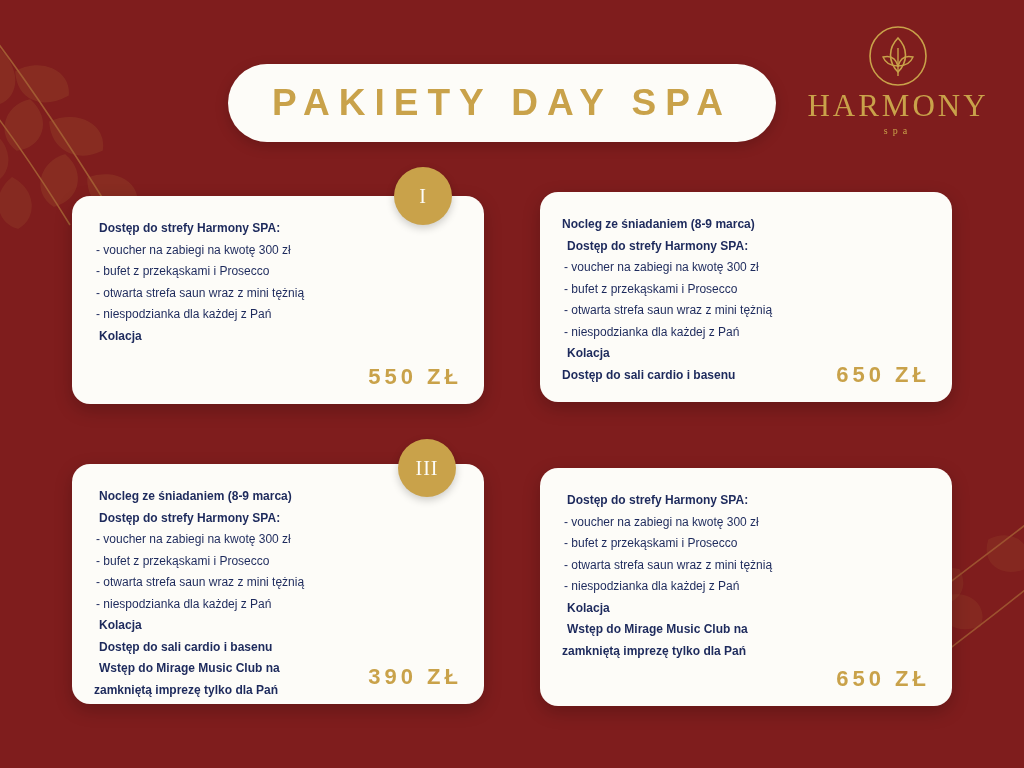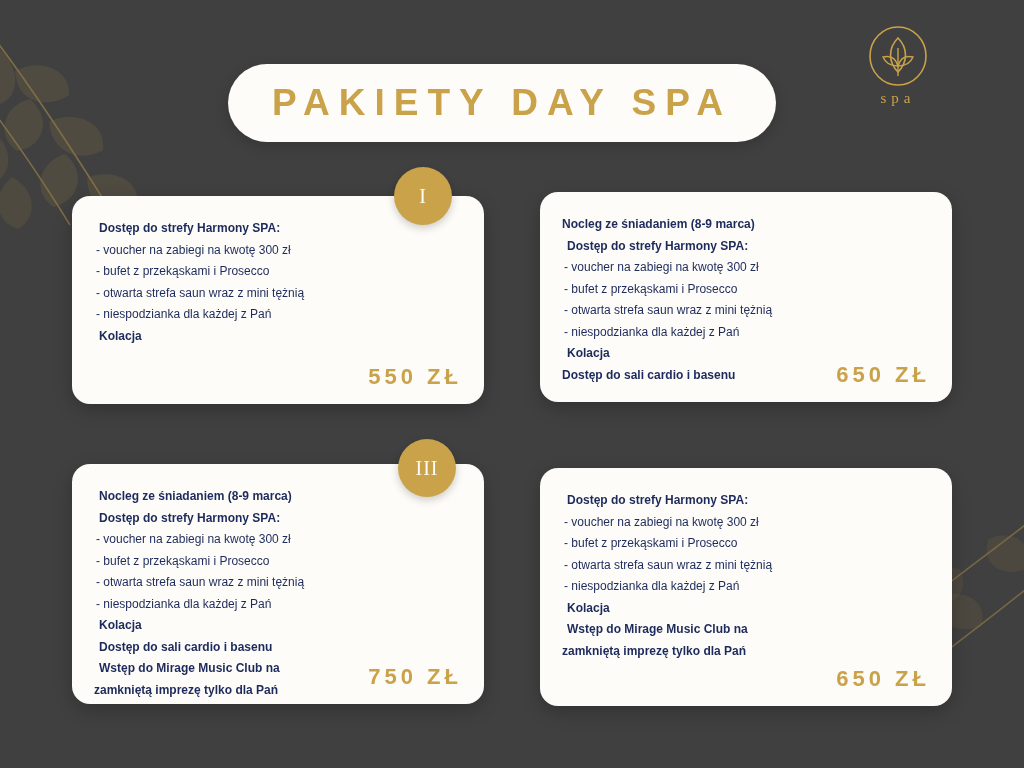--- a/index.html
+++ b/index.html
@@ -11,21 +11,21 @@
     height: 768px;
     background: #1d2a5c;
     font-family: "Liberation Sans", sans-serif;
     overflow: hidden;
     position: relative;
   }
   .page {
     position: relative;
     width: 1024px;
     height: 768px;
-    background: #404040;
+    background: #7f1d1d;
     overflow: hidden;
   }
 
   
   .leaf-left {
     position: absolute;
     left: -30px;
     top: 10px;
     width: 260px;
     height: 270px;
@@ -83,21 +83,21 @@
   .logo .logo-name {
     font-family: "Liberation Serif", serif;
     font-size: 31px;
     letter-spacing: 3px;
     color: #c9a24a;
     line-height: 1.05;
     margin-top: 2px;
   }
   .logo .logo-sub {
     font-family: "Liberation Serif", serif;
-    font-size: 15px;
+    font-size: 10px;
     letter-spacing: 5px;
     color: #c9a24a;
     margin-top: 2px;
   }
 
   
   .card {
     position: absolute;
     background: #fdfcf8;
     border-radius: 18px;
@@ -189,20 +189,21 @@
   <div class="logo">
     <div class="logo-mark">
       <svg width="70" height="62" viewBox="0 0 70 62">
         <ellipse cx="35" cy="30" rx="28" ry="29" fill="none" stroke="#c9a24a" stroke-width="1.6"></ellipse>
         <path d="M35,12 C45,22 45,36 35,46 C25,36 25,22 35,12Z" fill="none" stroke="#c9a24a" stroke-width="1.6"></path>
         <path d="M35,22 L35,50" stroke="#c9a24a" stroke-width="1.4"></path>
         <path d="M35,40 C27,40 22,36 20,31 C28,29 33,33 35,40Z" fill="none" stroke="#c9a24a" stroke-width="1.4"></path>
         <path d="M35,40 C43,40 48,36 50,31 C42,29 37,33 35,40Z" fill="none" stroke="#c9a24a" stroke-width="1.4"></path>
       </svg>
     </div>
+    <div class="logo-name">HARMONY</div>
     <div class="logo-sub">spa</div>
   </div>
 
   <div class="card card-1">
     <div class="lines">
         <div class="ln bold-indent">Dostęp do strefy Harmony SPA:</div>
         <div class="ln normal">- voucher na zabiegi na kwotę 300 zł</div>
         <div class="ln normal">- bufet z przekąskami i Prosecco</div>
         <div class="ln normal">- otwarta strefa saun wraz z mini tężnią</div>
         <div class="ln normal">- niespodzianka dla każdej z Pań</div>
@@ -232,21 +233,21 @@
         <div class="ln bold-indent">Dostęp do strefy Harmony SPA:</div>
         <div class="ln normal">- voucher na zabiegi na kwotę 300 zł</div>
         <div class="ln normal">- bufet z przekąskami i Prosecco</div>
         <div class="ln normal">- otwarta strefa saun wraz z mini tężnią</div>
         <div class="ln normal">- niespodzianka dla każdej z Pań</div>
         <div class="ln bold-indent">Kolacja</div>
         <div class="ln bold-indent">Dostęp do sali cardio i basenu</div>
         <div class="ln bold-indent">Wstęp do Mirage Music Club na</div>
         <div class="ln bold">zamkniętą imprezę tylko dla Pań</div>
       </div>
-    <div class="price">750 ZŁ</div>
+    <div class="price">390 ZŁ</div>
   </div>
   <div class="badge badge-3">III</div>
 
   <div class="card card-4">
     <div class="lines">
         <div class="ln bold-indent">Dostęp do strefy Harmony SPA:</div>
         <div class="ln normal">- voucher na zabiegi na kwotę 300 zł</div>
         <div class="ln normal">- bufet z przekąskami i Prosecco</div>
         <div class="ln normal">- otwarta strefa saun wraz z mini tężnią</div>
         <div class="ln normal">- niespodzianka dla każdej z Pań</div>

